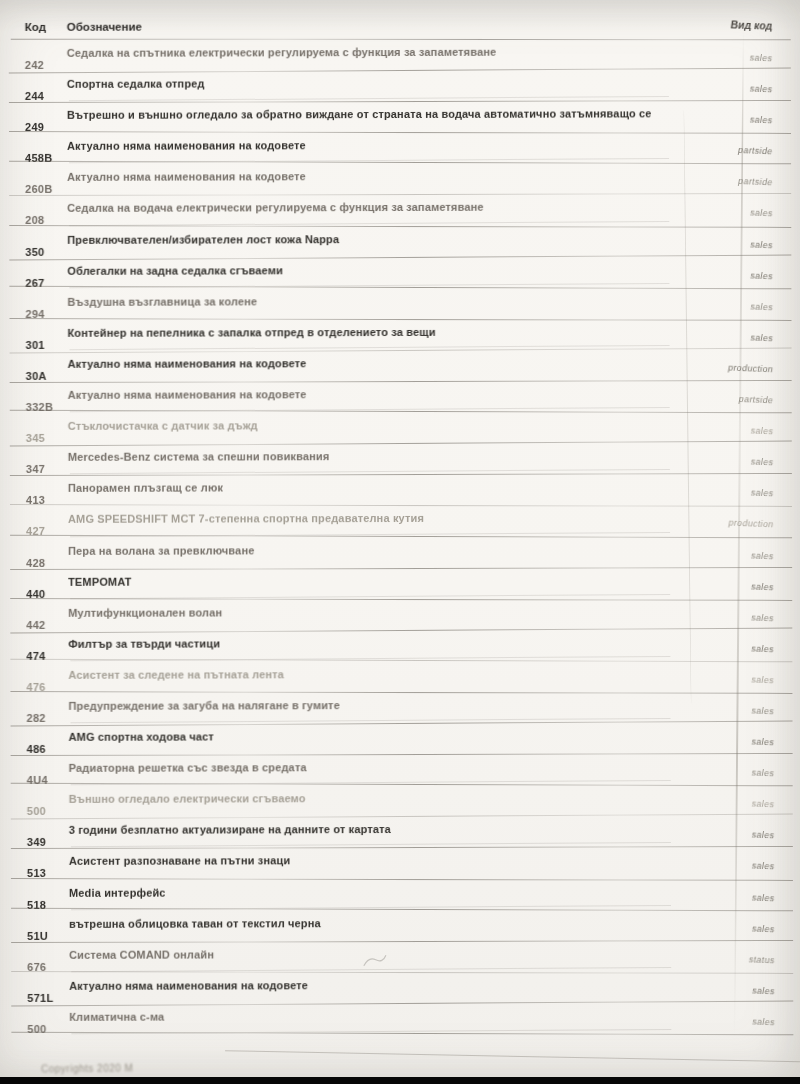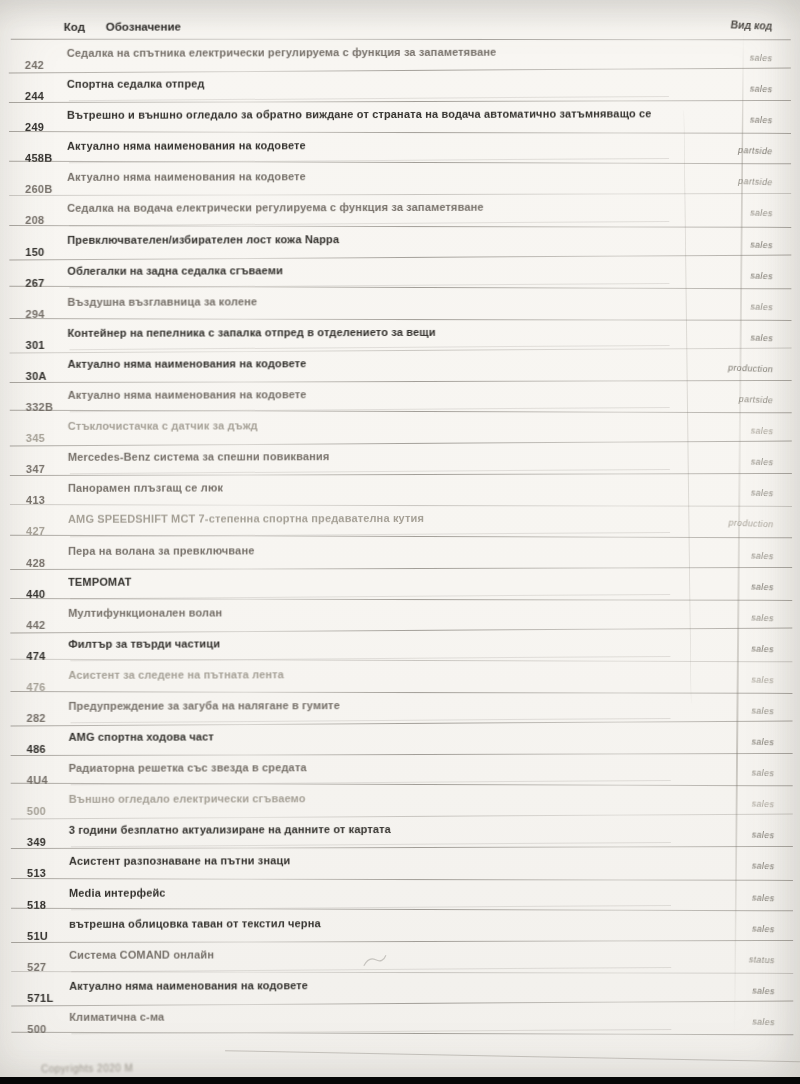--- a/index.html
+++ b/index.html
@@ -5,21 +5,21 @@
   html,body{margin:0;padding:0;background:#c9c7c3;}
   .viewport{position:relative;width:800px;height:1084px;overflow:hidden;
     background:#e7e5e1;font-family:"Liberation Sans",sans-serif;}
   .paper{position:absolute;left:0;top:0;right:0;bottom:7px;
     background:linear-gradient(180deg,#eceae6 0%,#f8f6f2 3%,#f7f5f1 55%,#f2f0ec 100%);
     box-shadow:inset 0 0 55px rgba(120,115,105,.20), inset -14px 0 30px rgba(120,115,105,.10);}
   .content{position:absolute;left:0;top:0;right:0;transform:rotate(-.15deg);}
 
   
   .header{display:flex;align-items:flex-end;padding:20px 26px 8px 26px;position:relative;}
-  .h-code{width:42px;font-weight:700;font-size:11.5px;color:#2e2c29;filter:blur(.35px);margin-left:39px;}
+  .h-code{width:42px;font-weight:700;font-size:11.5px;color:#2e2c29;filter:blur(.35px);}
   .h-desc{flex:1;font-weight:700;font-size:11.5px;color:#2e2c29;filter:blur(.35px);}
   .h-type{font-weight:700;font-size:10.5px;color:#4f4c47;transform:rotate(2deg) skewX(-6deg);
     filter:blur(.5px);}
   .header::after{content:"";position:absolute;left:12px;right:8px;bottom:0;height:1px;
     background:linear-gradient(90deg,rgba(100,95,88,.55),rgba(100,95,88,.2) 35%,
       rgba(100,95,88,.55) 60%,rgba(100,95,88,.25) 85%,rgba(100,95,88,.5));
     transform:rotate(.2deg);}
 
   
   .rows{display:block;}
@@ -105,21 +105,21 @@
       <span class="type">partside</span>
     </div>
 
     <div class="row fade-1">
       <span class="code">208</span>
       <span class="desc">Седалка на водача електрически регулируема с функция за запаметяване</span>
       <span class="type">sales</span>
     </div>
 
     <div class="row fade-0">
-      <span class="code">150</span>
+      <span class="code">350</span>
       <span class="desc">Превключвателен/избирателен лост кожа Nappa</span>
       <span class="type">sales</span>
     </div>
 
     <div class="row fade-0">
       <span class="code">267</span>
       <span class="desc">Облегалки на задна седалка сгъваеми</span>
       <span class="type">sales</span>
     </div>
 
@@ -243,21 +243,21 @@
       <span class="type">sales</span>
     </div>
 
     <div class="row fade-0">
       <span class="code">51U</span>
       <span class="desc">вътрешна облицовка таван от текстил черна</span>
       <span class="type">sales</span>
     </div>
 
     <div class="row fade-1">
-      <span class="code">527</span>
+      <span class="code">676</span>
       <span class="desc">Система COMAND онлайн</span>
       <span class="type">status</span>
     </div>
 
     <div class="row fade-0">
       <span class="code">571L</span>
       <span class="desc">Актуално няма наименования на кодовете</span>
       <span class="type">sales</span>
     </div>
 

